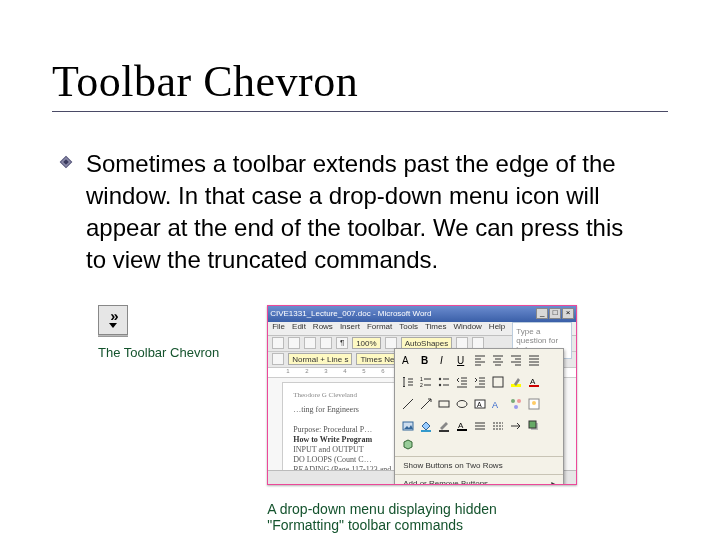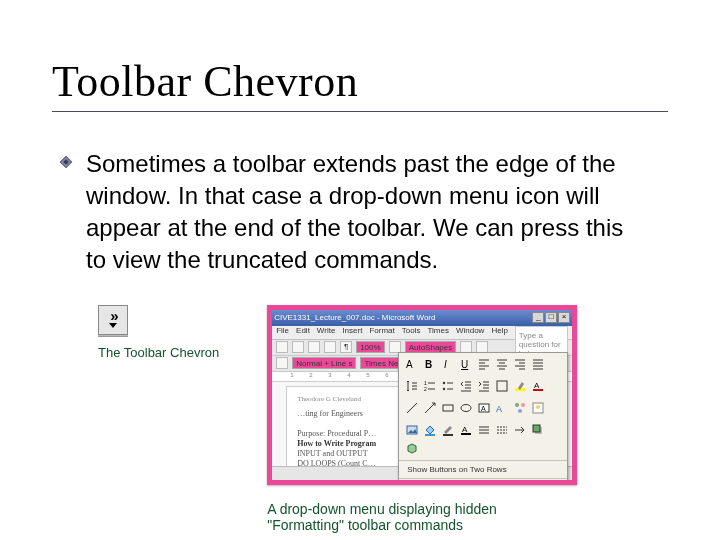--- a/index.html
+++ b/index.html
@@ -13,30 +13,30 @@
   .bullet-icon svg { display: block; }
   .bullet-text { font-family: Verdana, Geneva, sans-serif; font-size: 24px; line-height: 1.34; color: #000; max-width: 560px; }
   .figs { display: flex; align-items: flex-start; gap: 48px; margin-top: 28px; padding-left: 40px; }
   .fig { display: flex; flex-direction: column; align-items: flex-start; gap: 10px; }
   .fig1 .chev-box { width: 30px; height: 30px; border: 1px solid #888; background: #e6e6e6; display: flex; flex-direction: column; align-items: center; justify-content: center; box-shadow: 0 1px 0 #bbb, 0 2px 0 #999; }
   .chev-box .glyph { font-family: Arial, sans-serif; font-size: 15px; font-weight: 700; letter-spacing: -3px; line-height: 10px; }
   .chev-box .tri { width: 0; height: 0; border-left: 4px solid transparent; border-right: 4px solid transparent; border-top: 5px solid #000; margin-top: 2px; }
   .caption { font-family: Liberation Sans, sans-serif; font-size: 13px; color: #14532d; }
   .fig2 { position: relative; }
 
-  .wordwin { width: 310px; height: 180px; background: #e0e0e0; border: 5px solid #ec4899; box-shadow: 0 1px 2px rgba(0,0,0,.3); font-family: Tahoma, sans-serif; font-size: 8px; color: #333; position: relative; overflow: hidden; }
+  .wordwin { width: 310px; height: 180px; background: #e0e0e0; border: 1px solid #ec4899; box-shadow: 0 1px 2px rgba(0,0,0,.3); font-family: Tahoma, sans-serif; font-size: 8px; color: #333; position: relative; overflow: hidden; }
   .titlebar { height: 16px; background: linear-gradient(#6b8ccf,#3a5fa8); display: flex; align-items: center; padding: 0 2px; color: #fff; }
   .titlebar .tx { flex: 1; font-size: 8px; white-space: nowrap; overflow: hidden; }
   .winbtns { display: flex; gap: 1px; }
   .winbtn { width: 12px; height: 11px; background: #d8d8d8; border: 1px solid #888; font-size: 8px; line-height: 8px; text-align: center; color: #000; }
   .menubar { height: 14px; background: #eee; display: flex; align-items: flex-start; gap: 7px; padding: 0 4px; border-bottom: 1px solid #c0c0c0; }
   .helpbox { margin-left: auto; font-size: 8px; color: #888; border: 1px solid #bcd; background: #fff; padding: 4px 3px; }
   .tb { height: 16px; background: #e8e8e8; display: flex; align-items: center; gap: 4px; padding: 0 4px; border-bottom: 1px solid #c8c8c8; }
   .tbbtn { width: 12px; height: 12px; background: #f6f6f6; border: 1px solid #bbb; font-size: 8px; text-align: center; line-height: 10px; }
-  .tbsel { height: 12px; background: #ec4899; border: 1px solid #aaa; font-size: 8px; padding: 0 3px; line-height: 11px; }
+  .tbsel { height: 12px; background: #fef9c3; border: 1px solid #aaa; font-size: 8px; padding: 0 3px; line-height: 11px; }
   .ruler { height: 10px; background: #fff; border-bottom: 1px solid #ccc; font-size: 6px; color: #888; letter-spacing: 7px; padding-left: 18px; white-space: nowrap; overflow: hidden; }
   .docarea { position: relative; height: calc(100% - 72px); background: #f7f7f7; }
   .page { position: absolute; left: 14px; top: 4px; right: 14px; bottom: 0; background: #fff; border: 1px solid #ccc; padding: 8px 10px; font-family: "Times New Roman", serif; font-size: 8px; color: #555; line-height: 1.25; }
   .page .hdr { display: flex; justify-content: space-between; font-size: 7px; color: #888; margin-bottom: 6px; }
   .page .mid { color: #777; }
   .page .bold { font-weight: 700; color: #333; }
   .status { position: absolute; left: 0; right: 0; bottom: 0; height: 14px; background: #e6e6e6; border-top: 1px solid #bbb; font-size: 7px; color: #666; padding: 1px 6px; }
 
   .overflow-pop { position: absolute; left: 126px; top: 42px; width: 170px; background: #f4f2e8; border: 1px solid #999; box-shadow: 1px 2px 3px rgba(0,0,0,.3); z-index: 5; font-family: Tahoma, sans-serif; font-size: 8px; color: #333; }
   .overflow-pop .row { display: flex; flex-wrap: wrap; gap: 4px 4px; padding: 4px 6px; }
@@ -89,21 +89,21 @@
             <div class="winbtns">
               <div class="winbtn">_</div>
               <div class="winbtn">□</div>
               <div class="winbtn">×</div>
             </div>
           </div>
 
           <div class="menubar">
             <span>File</span>
             <span>Edit</span>
-            <span>Write</span>
+            <span>Rows</span>
             <span>Insert</span>
             <span>Format</span>
             <span>Tools</span>
             <span>Times</span>
             <span>Window</span>
             <span>Help</span>
             <span class="helpbox">Type a question for help</span>
           </div>
 
           <div class="tb">

